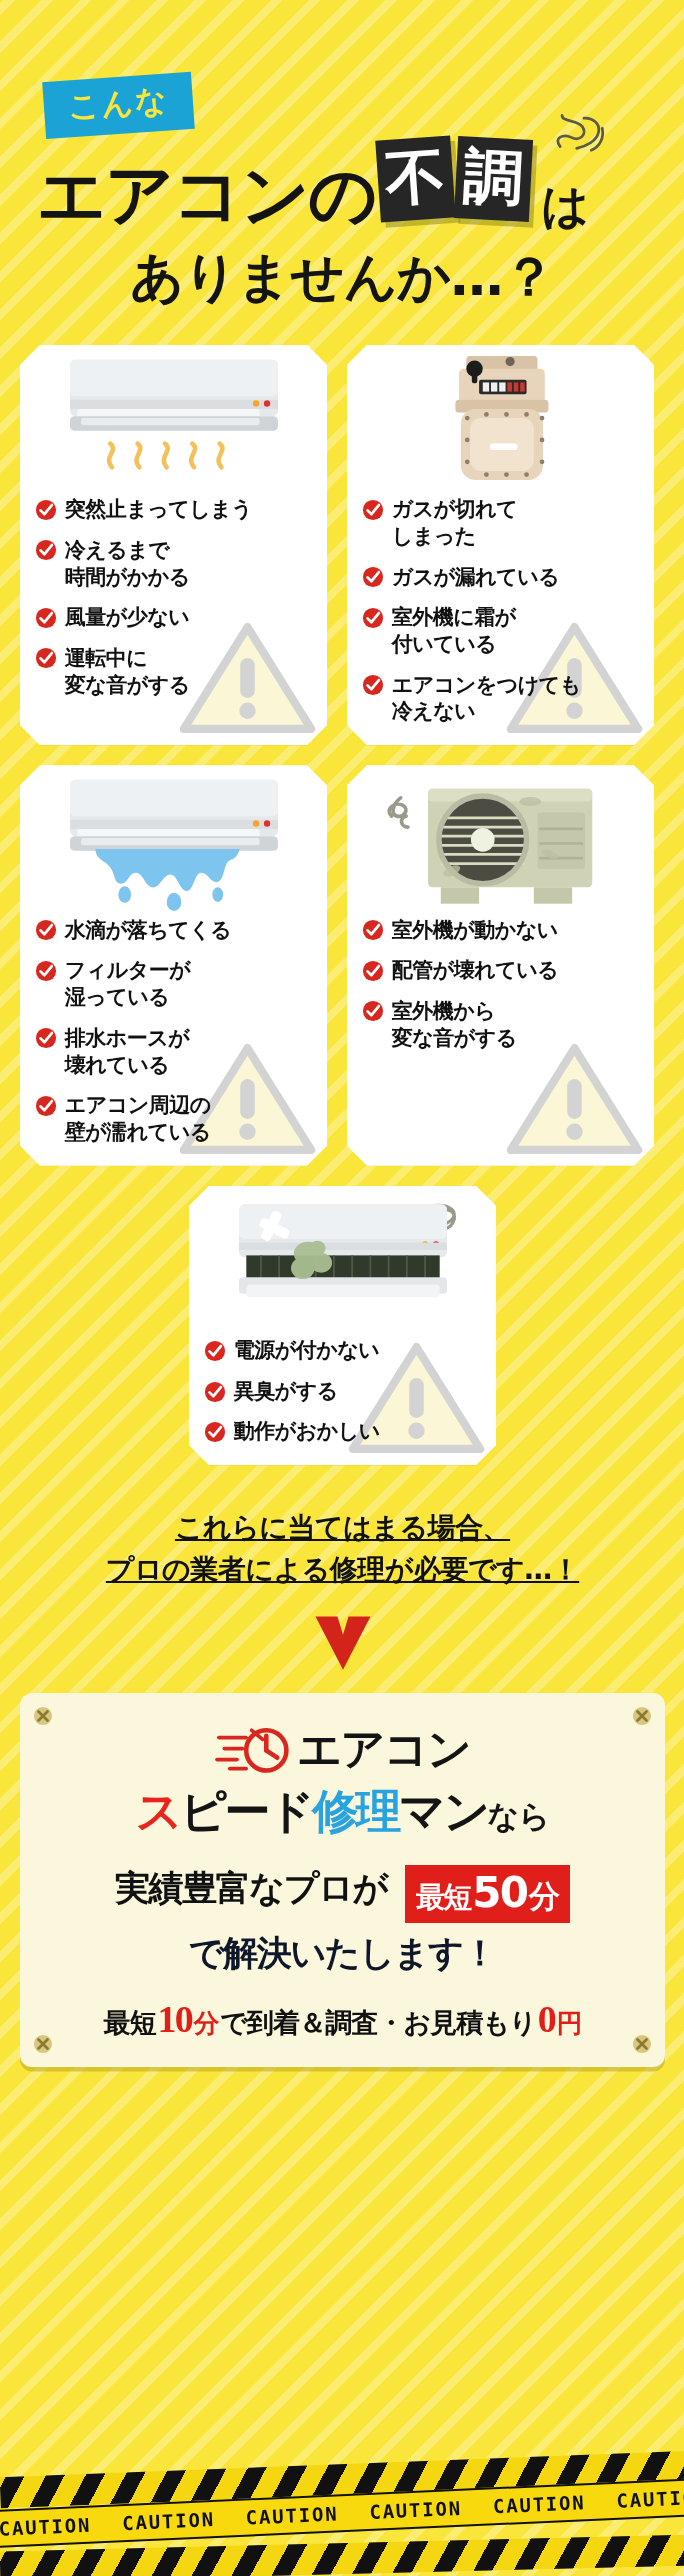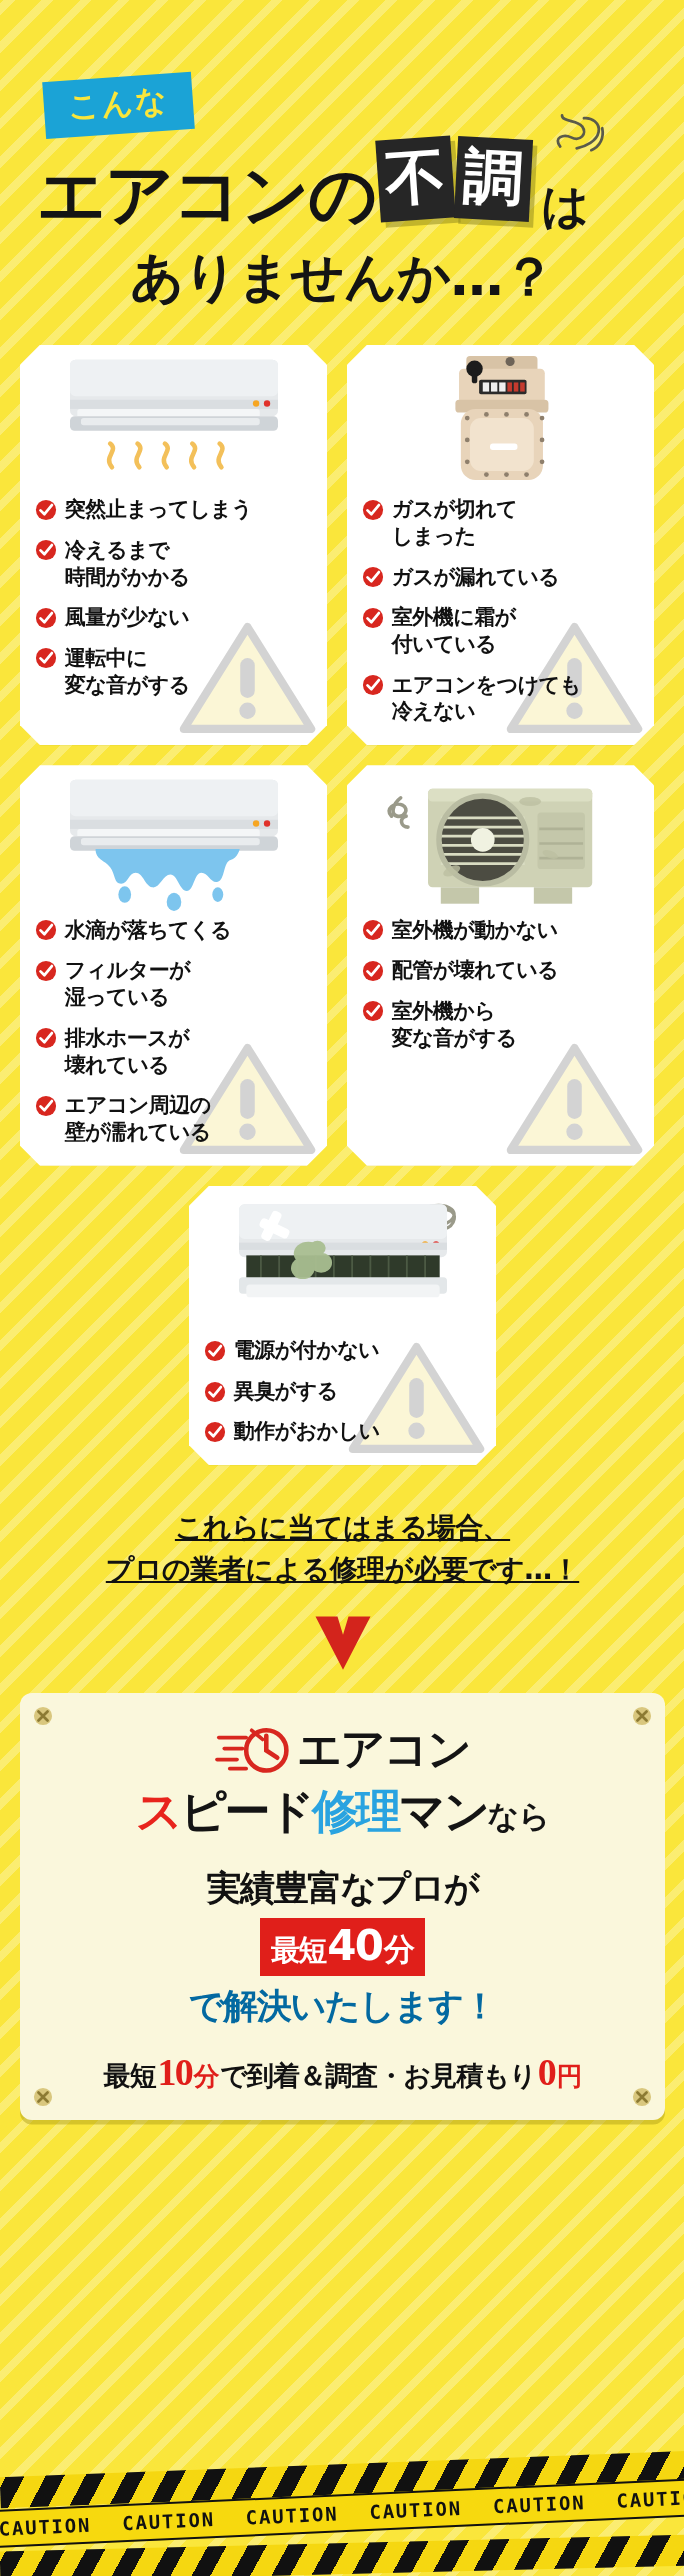--- a/index.html
+++ b/index.html
@@ -128,38 +128,38 @@
   .lg-peed{ font-size:46px; font-weight:bold; color:#141414; letter-spacing:-2.7px;
             font-family:"DejaVu Sans",sans-serif; }
   .lg-shuri{ font-size:46px; font-weight:bold; color:#29A3E0; letter-spacing:-2.7px;
              font-family:"DejaVu Sans",sans-serif; }
   .lg-man{ font-size:46px; font-weight:bold; color:#141414; letter-spacing:-2.7px;
            font-family:"DejaVu Sans",sans-serif; }
   .lg-nara{ font-size:31px; font-weight:bold; color:#141414; letter-spacing:-0.9px;
             font-family:"DejaVu Sans",sans-serif; }
 
   .cta-line2{
-    display:flex; align-items:center; justify-content:center;
-    margin-top:22px; gap:6px; white-space:nowrap;flex-direction:column;
+    display:flex; align-items:flex-start; justify-content:center;
+    margin-top:22px; gap:18px; white-space:nowrap;
   }
   .cta-b{ font-size:35px; font-weight:bold; color:#111; letter-spacing:-1.4px;
           font-family:"DejaVu Sans",sans-serif; }
   .badge-red{
     background:#E01F1A; color:#fff; padding:2.7px 11px 5.5px 11px;
     display:inline-flex; align-items:baseline; gap:1.8px;
   }
   .badge-sm{ font-size:29px; font-weight:bold; letter-spacing:-1.8px;
              font-family:"DejaVu Sans",sans-serif; }
   .badge-num{ font-size:42px; font-weight:bold; letter-spacing:-1.8px;
               font-family:"DejaVu Sans",sans-serif; }
   .badge-unit{ font-size:31px; font-weight:bold; letter-spacing:-0.9px;
                font-family:"DejaVu Sans",sans-serif; }
   .cta-line3{
     text-align:center; margin-top:7.3px;
-    font-size:35px; font-weight:bold; color:#0369a1; letter-spacing:-1.4px;
+    font-size:35px; font-weight:bold; color:#0f172a; letter-spacing:-1.4px;
     font-family:"DejaVu Sans",sans-serif;
   }
   .cta-line4{
     display:flex; align-items:baseline; justify-content:center;
     margin-top:20px; gap:1.8px; white-space:nowrap;
   }
   .c4{ font-size:27px; font-weight:bold; color:#111; letter-spacing:-0.9px;
        font-family:"DejaVu Sans",sans-serif; }
   .c4-red{ font-size:38px; font-weight:bold; color:#E01F1A; letter-spacing:-1.8px;
            font-family:Liberation Serif, serif; }
@@ -604,21 +604,21 @@
     </div>
 
     <div class="logo-row2">
       <span class="lg-su">ス</span><span class="lg-peed">ピード</span><span class="lg-shuri">修理</span><span class="lg-man">マン</span><span class="lg-nara">なら</span>
     </div>
 
     <div class="cta-line2">
       <span class="cta-b">実績豊富なプロが</span>
       <span class="badge-red">
         <span class="badge-sm">最短</span>
-        <span class="badge-num">40</span>
+        <span class="badge-num">50</span>
         <span class="badge-unit">分</span>
       </span>
     </div>
 
     <div class="cta-line3">で解決いたします！</div>
 
     <div class="cta-line4">
       <span class="c4">最短</span>
       <span class="c4-red">10</span>
       <span class="c4-redsm">分</span>

